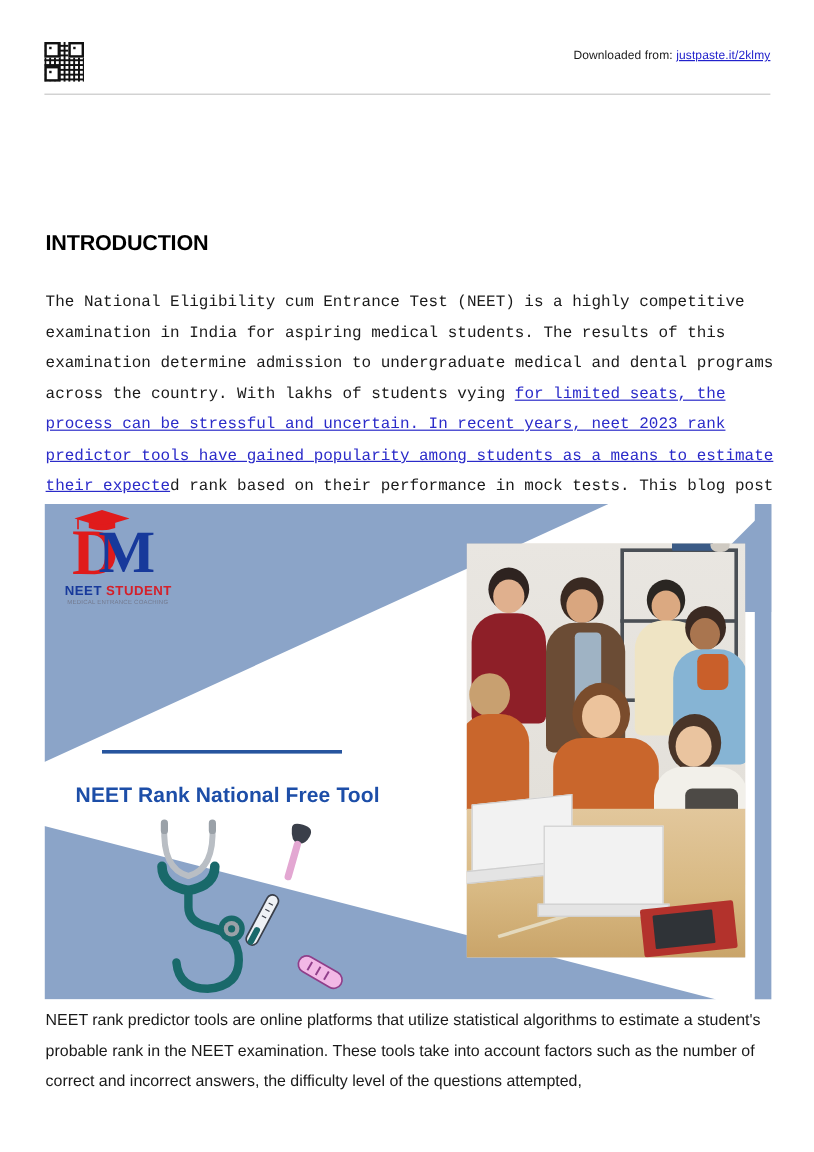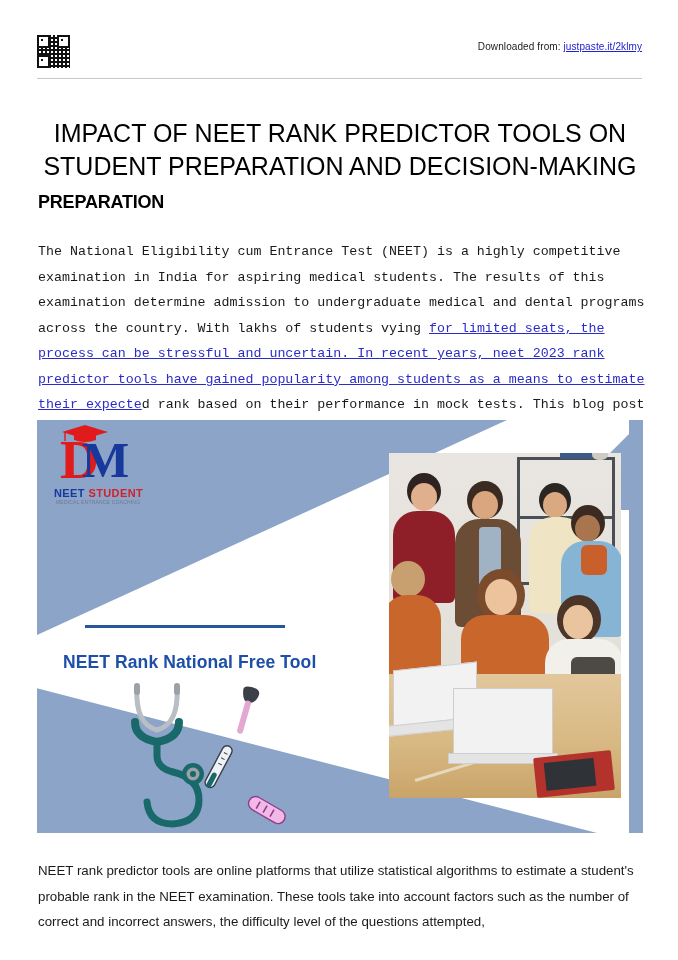--- a/index.html
+++ b/index.html
@@ -121,21 +121,21 @@
   .body-par {
     position: absolute;
     left: 38px;
     width: 607px;
     font-size: 13.3px;
     line-height: 25.5px;
     color: #1a1a1a;
     text-align: left;
   }
   .par-intro { top: 226px; font-family: Liberation Mono, monospace; }
-  .par-after-image { top: 845px; }
+  .par-after-image { top: 824px; }
 
   .inline-link {
     color: #2b2bc9;
     text-decoration: underline;
   }
 
   
   .banner {
     position: absolute;
     left: 37px;
@@ -357,22 +357,21 @@
         <div class="qr-finder qr-f-bl"></div>
       </div>
     </div>
     <div class="downloaded-line">
       <span>Downloaded from:</span>
       <a class="src-url" href="#">justpaste.it/2klmy</a>
     </div>
   </div>
   <div class="header-rule"></div>
 
-  <h1 class="doc-title">IMPACT OF NEET RANK PREDICTOR TOOLS ON STUDENT PREPARATION AND DECISION-MAKING</h1>
-  <h2 class="section-heading">PREPARATION</h2>
+  <h2 class="section-heading">INTRODUCTION</h2>
 
   <p class="body-par par-intro">
     <span>The National Eligibility cum Entrance Test (NEET) is a highly competitive examination in India for aspiring medical students. The results of this examination determine admission to undergraduate medical and dental programs across the country. With lakhs of students vying </span><a class="inline-link" href="#">for limited seats, the process can be stressful and uncertain. In recent years, neet 2023 rank predictor tools have gained popularity among students as a means to estimate their expecte</a><span>d rank based on their performance in mock tests. This blog post delves into the impact of NEET rank predictor tools on student preparation and decision-making, analysing their benefits and limitations.</span>
   </p>
 
   <div class="banner">
     <div class="banner-bg-topleft"></div>
     <div class="banner-bg-bottomleft"></div>
     <div class="banner-bg-topright"></div>
     <div class="banner-bg-rightstrip"></div>

